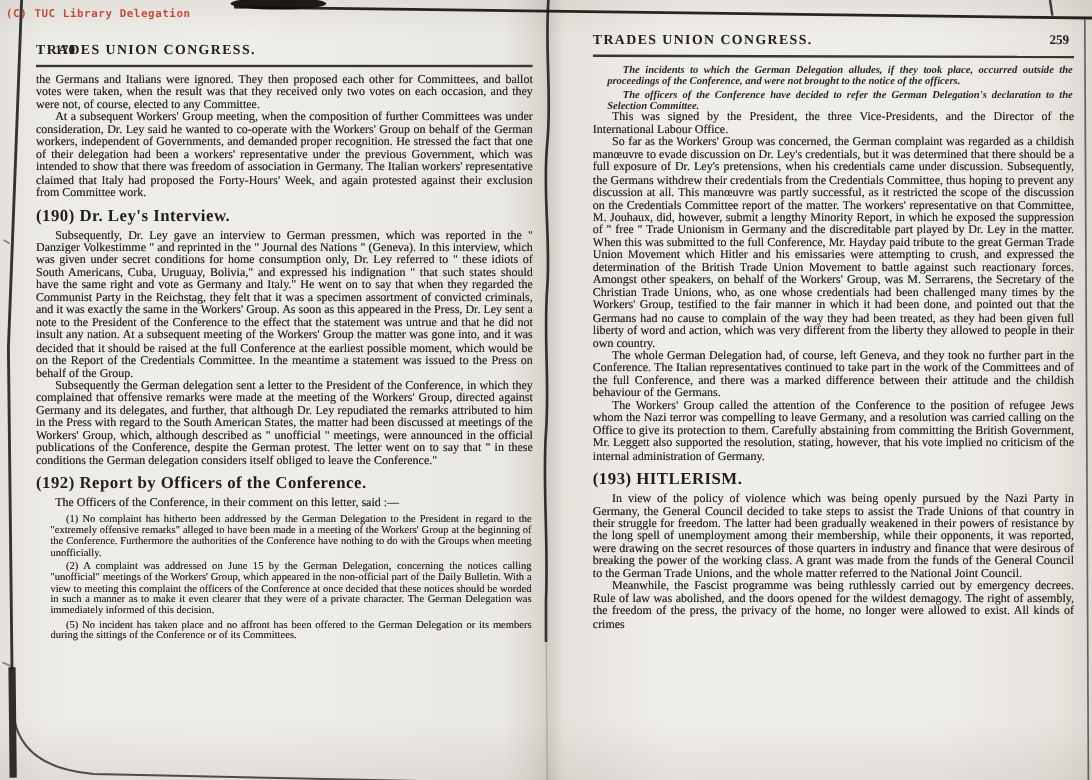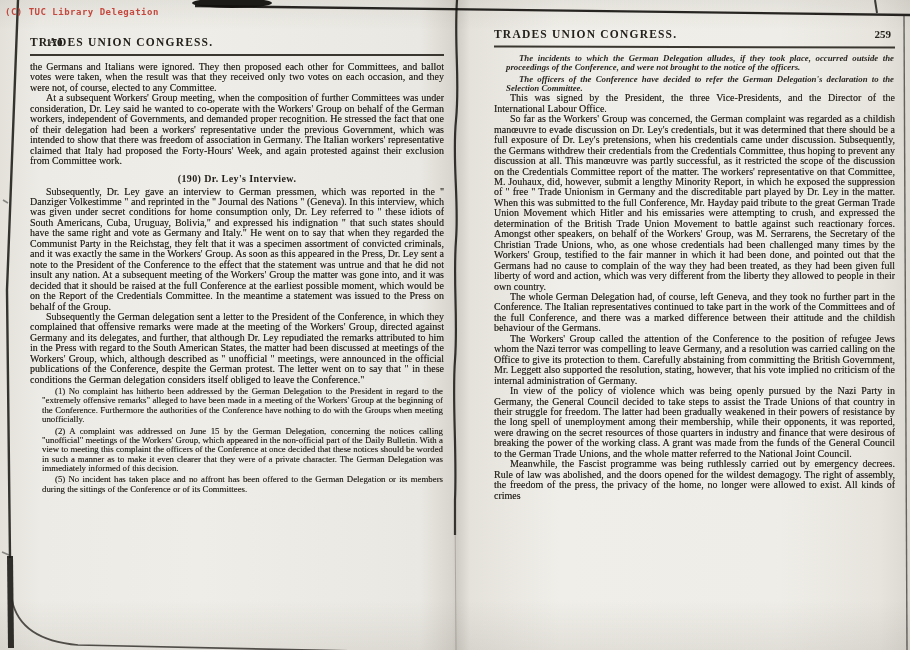--- a/index.html
+++ b/index.html
@@ -42,22 +42,22 @@
   .header-rule{height:2px;background:#3a3731;margin:2px 0 6px 0;}
   .page-right .header-rule{transform:rotate(0.15deg);}
   .body-text p{
     margin:0;text-align:justify;
     font-size:10px;line-height:10.45px;
     text-indent:16px;
     text-shadow:0 0 0.45px rgba(42,36,28,0.65);
   }
   .body-text p.no-indent{text-indent:0;}
   .body-text h3{
-    margin:6px 0 3px 0;text-align:center;
-    font-size:10px;letter-spacing:0.4px;color:#211e19;
+    margin:6px 0 3px 0;
+    font-size:14px;letter-spacing:0.4px;color:#211e19;
   }
   .body-text p.small{
     font-size:8.8px;line-height:9.35px;
     margin-left:12px;margin-right:1px;text-indent:13px;margin-top:2px;
     text-shadow:0 0 0.4px rgba(42,36,28,0.6);
   }
   .body-text p.strong{font-weight:bold;text-shadow:none;font-style:italic;}
   .sp{margin-top:2px;}
   .artifacts{position:absolute;inset:0;z-index:20;pointer-events:none;}
 </style>
@@ -73,39 +73,42 @@
     <span class="page-num">170</span>
     <div class="running-title">TRADES UNION CONGRESS.</div>
   </div>
   <div class="header-rule"></div>
   <div class="body-text">
     <p class="no-indent">the Germans and Italians were ignored.  They then proposed each other for Committees, and ballot votes were taken, when the result was that they received only two votes on each occasion, and they were not, of course, elected to any Committee.</p>
     <p class="sp">At a subsequent Workers' Group meeting, when the composition of further Committees was under consideration, Dr. Ley said he wanted to co-operate with the Workers' Group on behalf of the German workers, independent of Governments, and demanded proper recognition.  He stressed the fact that one of their delegation had been a workers' representative under the previous Government, which was intended to show that there was freedom of association in Germany.  The Italian workers' representative claimed that Italy had proposed the Forty-Hours' Week, and again protested against their exclusion from Committee work.</p>
     <h3>(190)  Dr. Ley's Interview.</h3>
     <p>Subsequently, Dr. Ley gave an interview to German pressmen, which was reported in the " Danziger Volkestimme " and reprinted in the " Journal des Nations " (Geneva).  In this interview, which was given under secret conditions for home consumption only, Dr. Ley referred to " these idiots of South Americans, Cuba, Uruguay, Bolivia," and expressed his indignation " that such states should have the same right and vote as Germany and Italy."  He went on to say that when they regarded the Communist Party in the Reichstag, they felt that it was a specimen assortment of convicted criminals, and it was exactly the same in the Workers' Group.  As soon as this appeared in the Press, Dr. Ley sent a note to the President of the Conference to the effect that the statement was untrue and that he did not insult any nation.  At a subsequent meeting of the Workers' Group the matter was gone into, and it was decided that it should be raised at the full Conference at the earliest possible moment, which would be on the Report of the Credentials Committee.  In the meantime a statement was issued to the Press on behalf of the Group.</p>
     <p>Subsequently the German delegation sent a letter to the President of the Conference, in which they complained that offensive remarks were made at the meeting of the Workers' Group, directed against Germany and its delegates, and further, that although Dr. Ley repudiated the remarks attributed to him in the Press with regard to the South American States, the matter had been discussed at meetings of the Workers' Group, which, although described as " unofficial " meetings, were announced in the official publications of the Conference, despite the German protest.  The letter went on to say that " in these conditions the German delegation considers itself obliged to leave the Conference."</p>
+    <h3>(192)  Report by Officers of the Conference.</h3>
+    <p>The Officers of the Conference, in their comment on this letter, said :—</p>
     <p class="small">(1) No complaint has hitherto been addressed by the German Delegation to the President in regard to the "extremely offensive remarks" alleged to have been made in a meeting of the Workers' Group at the beginning of the Conference.  Furthermore the authorities of the Conference have nothing to do with the Groups when meeting unofficially.</p>
     <p class="small">(2) A complaint was addressed on June 15 by the German Delegation, concerning the notices calling "unofficial" meetings of the Workers' Group, which appeared in the non-official part of the Daily Bulletin.  With a view to meeting this complaint the officers of the Conference at once decided that these notices should be worded in such a manner as to make it even clearer that they were of a private character.  The German Delegation was immediately informed of this decision.</p>
     <p class="small">(5) No incident has taken place and no affront has been offered to the German Delegation or its members during the sittings of the Conference or of its Committees.</p>
   </div>
 </div>
 
 <div class="page page-right">
   <div class="page-header">
     <span class="page-num">259</span>
     <div class="running-title">TRADES UNION CONGRESS.</div>
   </div>
   <div class="header-rule"></div>
   <div class="body-text">
     <p class="small strong">The incidents to which the German Delegation alludes, if they took place, occurred outside the proceedings of the Conference, and were not brought to the notice of the officers.</p>
     <p class="small strong">The officers of the Conference have decided to refer the German Delegation's declaration to the Selection Committee.</p>
     <p class="sp">This was signed by the President, the three Vice-Presidents, and the Director of the International Labour Office.</p>
     <p class="sp">So far as the Workers' Group was concerned, the German complaint was regarded as a childish manœuvre to evade discussion on Dr. Ley's credentials, but it was determined that there should be a full exposure of Dr. Ley's pretensions, when his credentials came under discussion.  Subsequently, the Germans withdrew their credentials from the Credentials Committee, thus hoping to prevent any discussion at all.  This manœuvre was partly successful, as it restricted the scope of the discussion on the Credentials Committee report of the matter.  The workers' representative on that Committee, M. Jouhaux, did, however, submit a lengthy Minority Report, in which he exposed the suppression of " free " Trade Unionism in Germany and the discreditable part played by Dr. Ley in the matter.  When this was submitted to the full Conference, Mr. Hayday paid tribute to the great German Trade Union Movement which Hitler and his emissaries were attempting to crush, and expressed the determination of the British Trade Union Movement to battle against such reactionary forces.  Amongst other speakers, on behalf of the Workers' Group, was M. Serrarens, the Secretary of the Christian Trade Unions, who, as one whose credentials had been challenged many times by the Workers' Group, testified to the fair manner in which it had been done, and pointed out that the Germans had no cause to complain of the way they had been treated, as they had been given full liberty of word and action, which was very different from the liberty they allowed to people in their own country.</p>
     <p>The whole German Delegation had, of course, left Geneva, and they took no further part in the Conference.  The Italian representatives continued to take part in the work of the Committees and of the full Conference, and there was a marked difference between their attitude and the childish behaviour of the Germans.</p>
     <p>The Workers' Group called the attention of the Conference to the position of refugee Jews whom the Nazi terror was compelling to leave Germany, and a resolution was carried calling on the Office to give its protection to them.  Carefully abstaining from committing the British Government, Mr. Leggett also supported the resolution, stating, however, that his vote implied no criticism of the internal administration of Germany.</p>
+    <h3>(193)  HITLERISM.</h3>
     <p>In view of the policy of violence which was being openly pursued by the Nazi Party in Germany, the General Council decided to take steps to assist the Trade Unions of that country in their struggle for freedom.  The latter had been gradually weakened in their powers of resistance by the long spell of unemployment among their membership, while their opponents, it was reported, were drawing on the secret resources of those quarters in industry and finance that were desirous of breaking the power of the working class.  A grant was made from the funds of the General Council to the German Trade Unions, and the whole matter referred to the National Joint Council.</p>
     <p>Meanwhile, the Fascist programme was being ruthlessly carried out by emergency decrees.  Rule of law was abolished, and the doors opened for the wildest demagogy.  The right of assembly, the freedom of the press, the privacy of the home, no longer were allowed to exist.  All kinds of crimes</p>
   </div>
 </div>
 
 <svg class="artifacts" width="910" height="650" viewBox="0 0 910 650">
   <path d="M457,0 C454,45 460,80 456,120 C452,160 459,200 456,240 C453,280 458,320 455,360 C452,400 457,450 455,500 L455,535" stroke="#15130f" stroke-width="2.2" fill="none" opacity="0.85"></path>
   <path d="M455,500 L456,650" stroke="#55504a" stroke-width="1" opacity="0.3" fill="none"></path>
   <path d="M195,6 L910,15" stroke="#12100d" stroke-width="2.3" fill="none" opacity="0.9"></path>
   <ellipse cx="232" cy="3" rx="40" ry="5" fill="#12100d" opacity="0.95"></ellipse>

